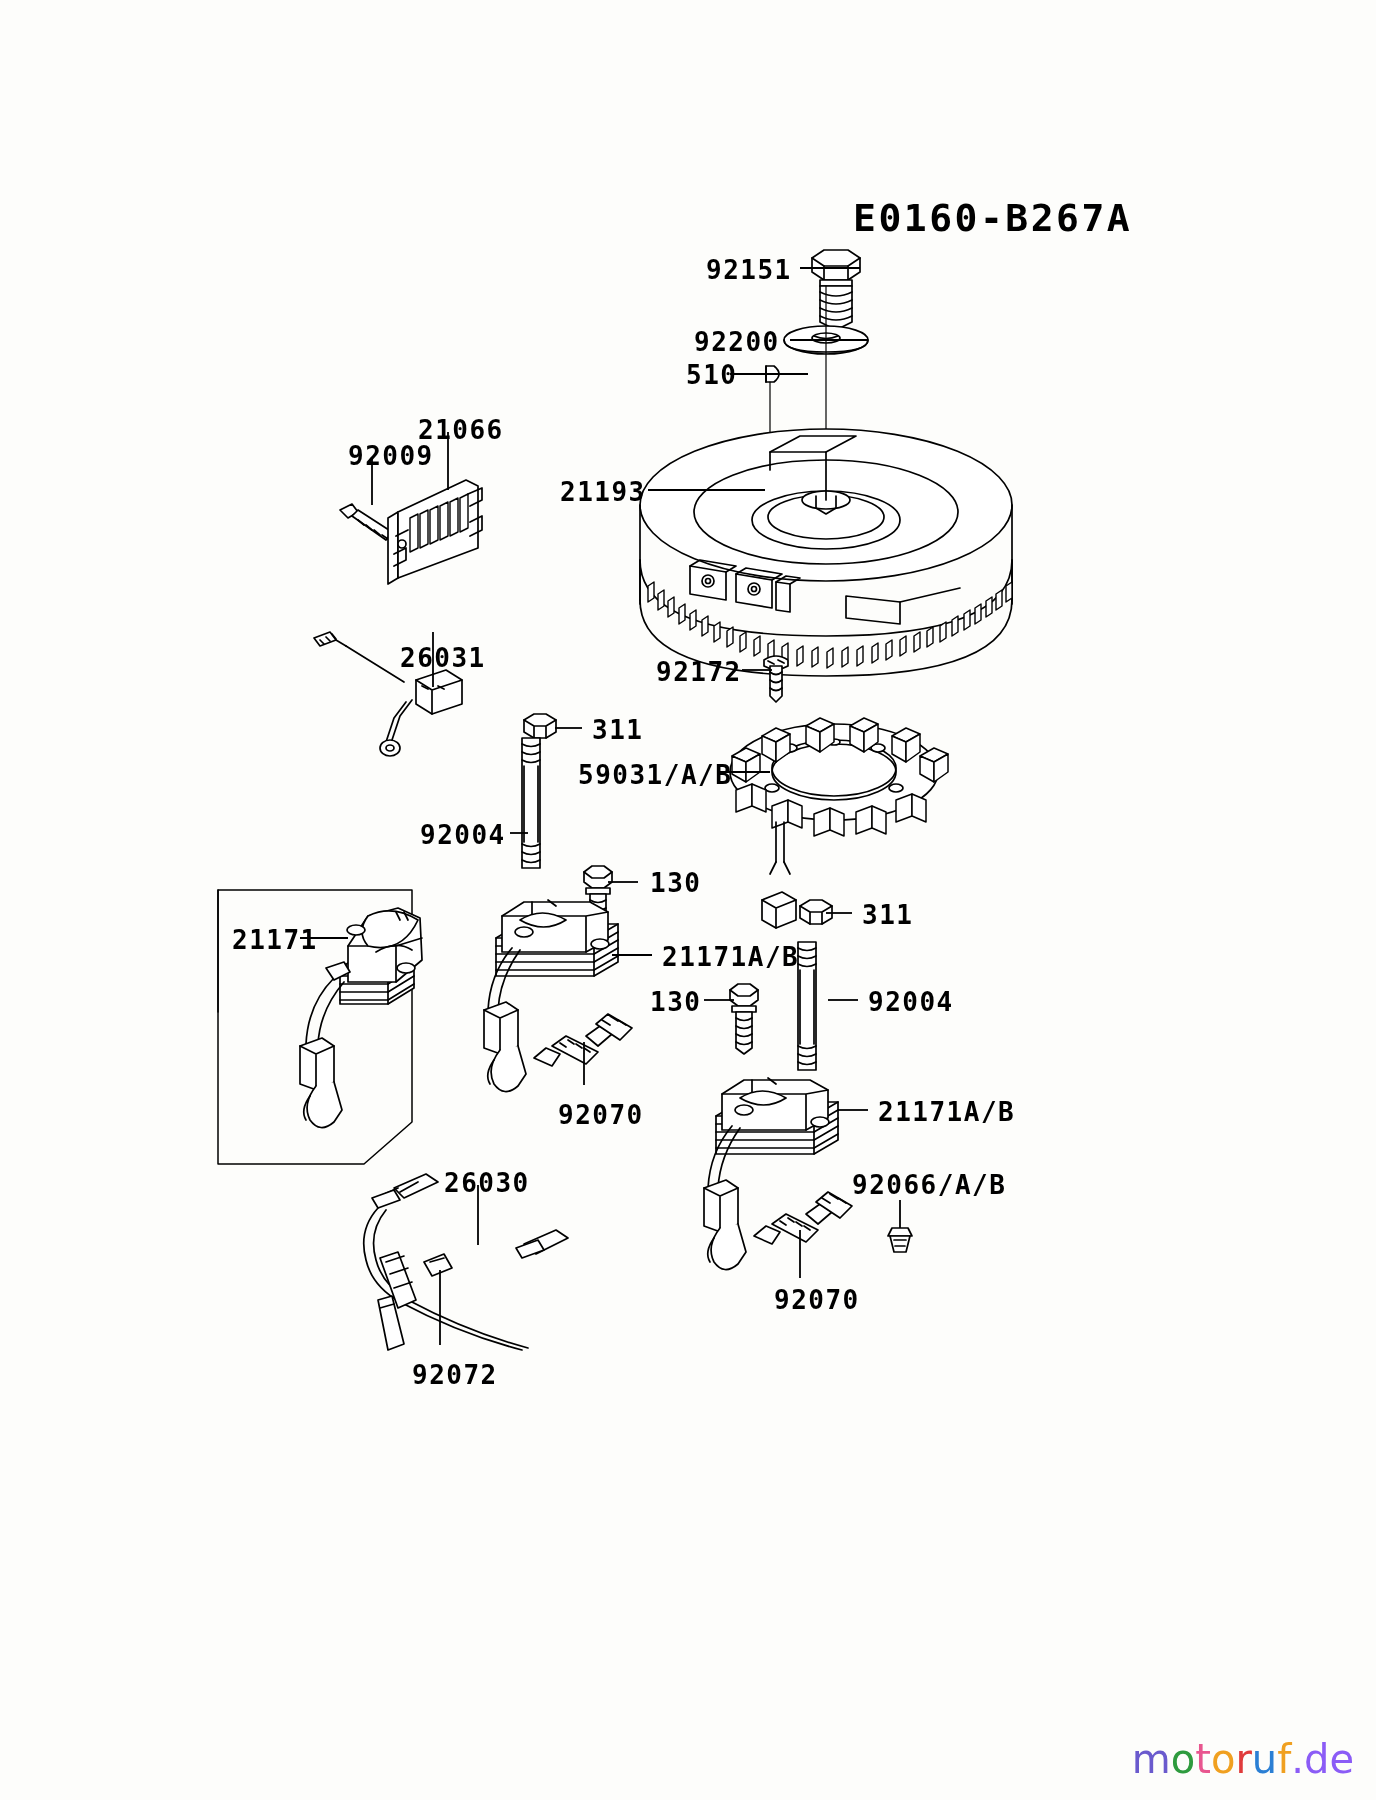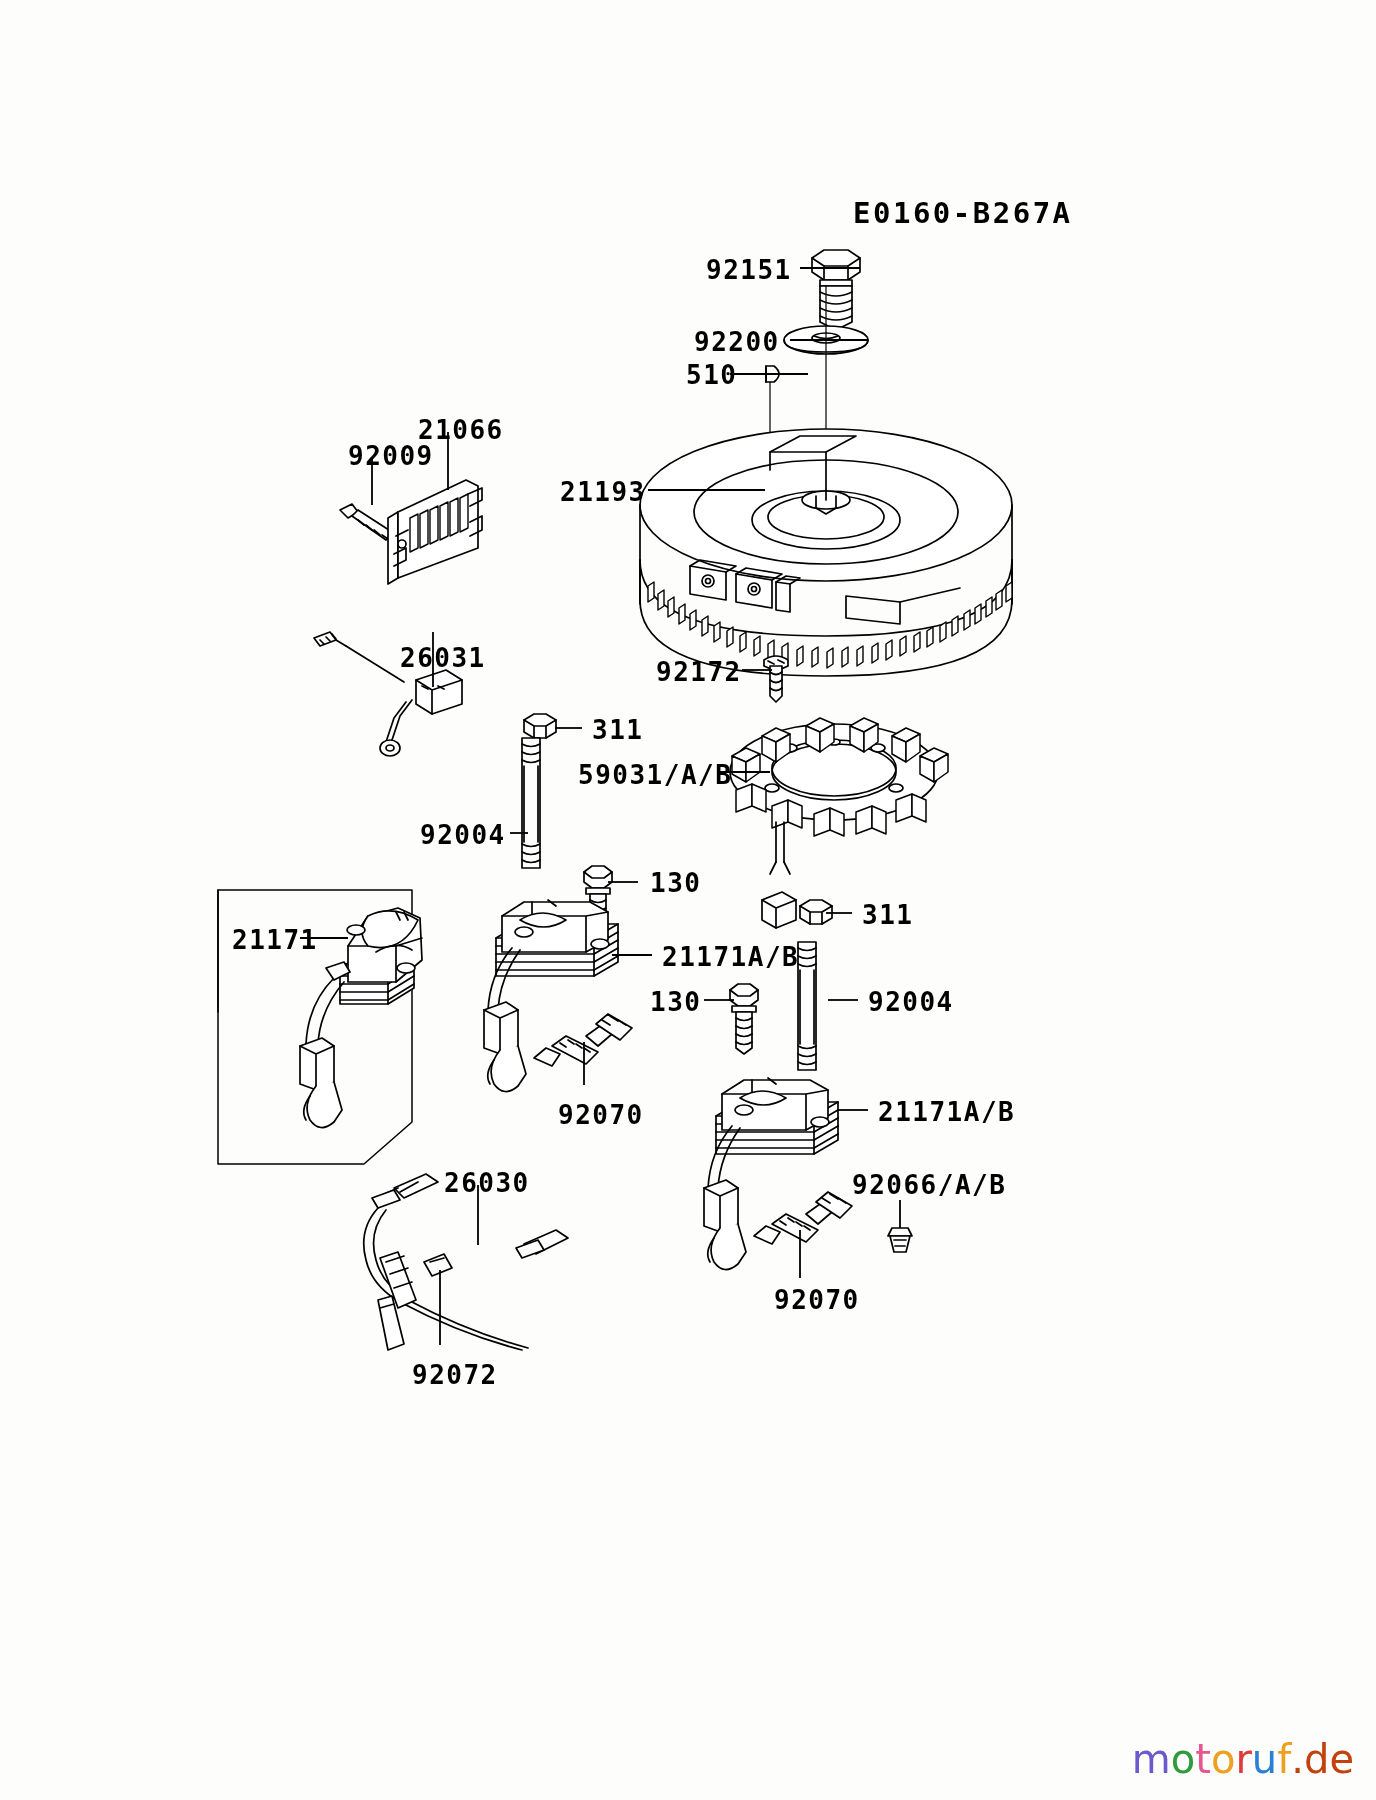--- a/index.html
+++ b/index.html
@@ -5,27 +5,27 @@
   html,body{margin:0;padding:0;background:#fff;}
   body{width:1376px;height:1800px;position:relative;
        font-family:"DejaVu Sans Mono","Liberation Mono",monospace;
        background:#fdfdfb;overflow:hidden;}
   #sheet{position:absolute;inset:0;}
   svg{position:absolute;left:0;top:0;}
   .lbl{position:absolute;font-weight:700;color:#000;
        font-family:"DejaVu Sans Mono","Liberation Mono",monospace;
        letter-spacing:1.5px;white-space:nowrap;}
   .lbl.n{font-size:26px;}
-  .lbl.title{font-size:29px;letter-spacing:2.5px;}
+  .lbl.title{font-size:38px;letter-spacing:2.5px;}
   .wm{position:absolute;right:22px;bottom:18px;font-size:40px;
       font-family:"DejaVu Sans","Liberation Sans",sans-serif;font-weight:400;}
   .wm span{display:inline-block;}
   .c1{color:#6a5acd}.c2{color:#2e9b3e}.c3{color:#e8568f}
   .c4{color:#f0a020}.c5{color:#e03b3b}.c6{color:#2b7fd4}
-  .c7{color:#c2410c}
+  .c7{color:#8b5cf6}
 </style>
 </head>
 <body>
 
 <div id="sheet">
 
   <svg width="1376" height="1800" viewBox="0 0 1376 1800">
     <g fill="none" stroke="#000" stroke-width="1.7" stroke-linejoin="round" stroke-linecap="round">
 
       <g>

